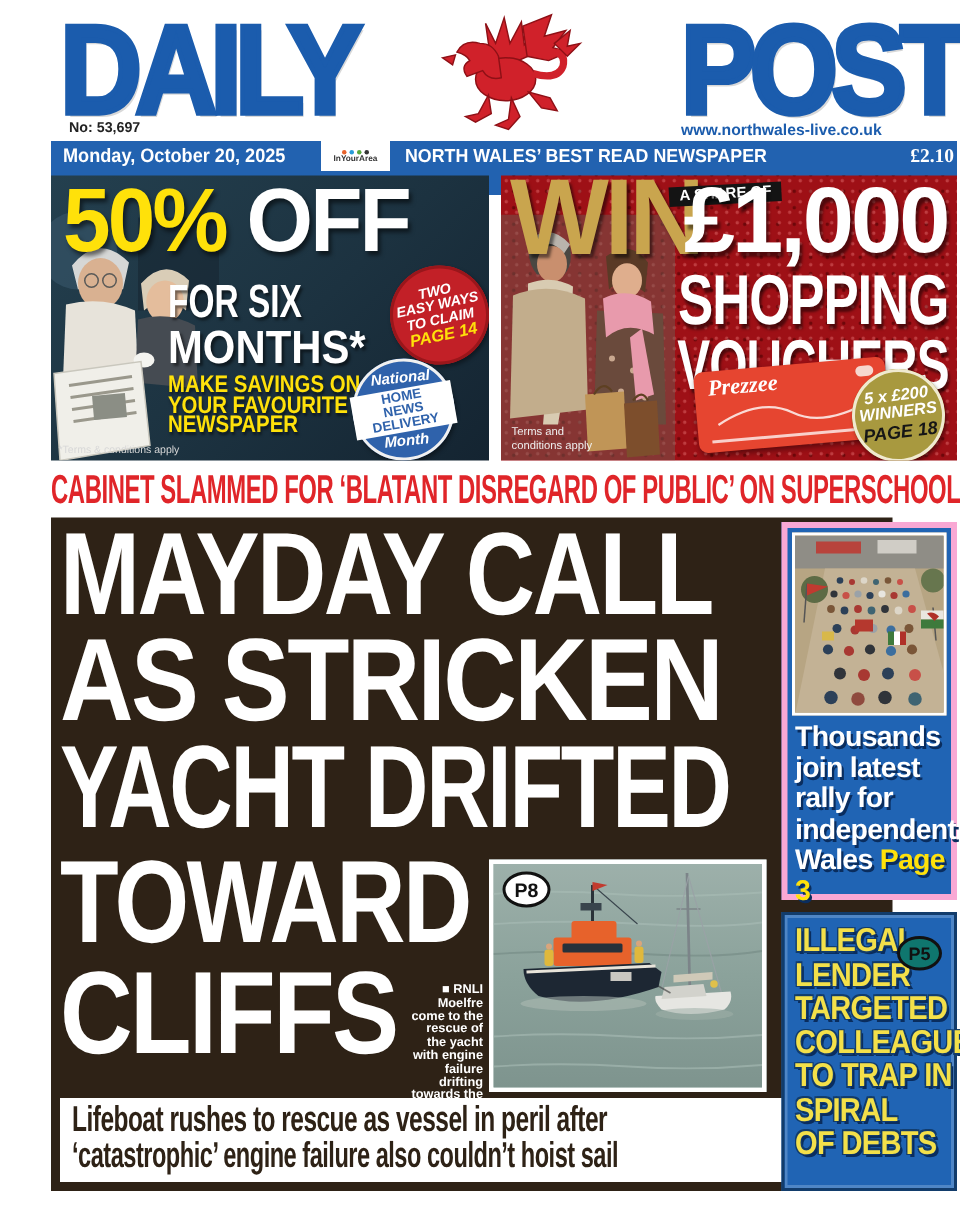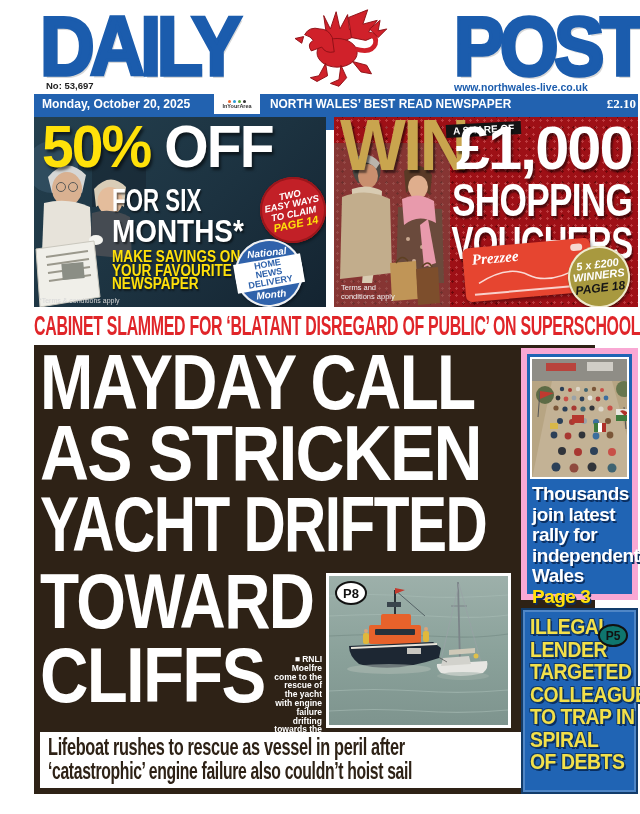--- a/index.html
+++ b/index.html
@@ -114,21 +114,21 @@
     color:#fff; font-size:8.5px; line-height:8.8px; font-weight:bold; }
   .subhead-box { position:absolute; left:6px; right:6px; top:387px; height:56px; background:#fff;
     padding:3px 8px; }
   .subhead-line { color:#2e2216; font-weight:bold; font-size:24px; line-height:24px;
     letter-spacing:-.5px; white-space:nowrap; transform-origin:0 50%; }
   .sh1 { transform:scaleX(.68); }
   .sh2 { transform:scaleX(.655); }
 
   
   .side-top { position:absolute; left:505px; top:348px; width:117px; height:252px;
-    background:#2064b4; border:6px solid #f9a8d4; }
+    background:#2064b4; border:4px solid #f9a8d4; }
   .rally-photo { position:absolute; left:3px; top:3px; right:3px; height:122px;
     border:2px solid #fff; background:#b7a583; overflow:hidden; }
   .rally-text { position:absolute; left:5px; top:130px; right:2px; color:#fff; font-weight:bold;
     font-size:19px; line-height:20.5px; letter-spacing:-.5px;
     text-shadow:1.5px 2px 0 #0a2d5e; }
   .rally-page { color:#ffe10a; }
   .side-bottom { position:absolute; left:505px; top:608px; width:117px; height:186px;
     background:#2064b4; border:2px solid #123c6b; box-shadow:inset 0 0 0 2px #4f86c6; }
   .lender-lines { position:absolute; left:7px; top:6px; color:#f3e04a; font-weight:bold;
     font-size:22px; line-height:22.5px; letter-spacing:-.5px; white-space:pre-line;

